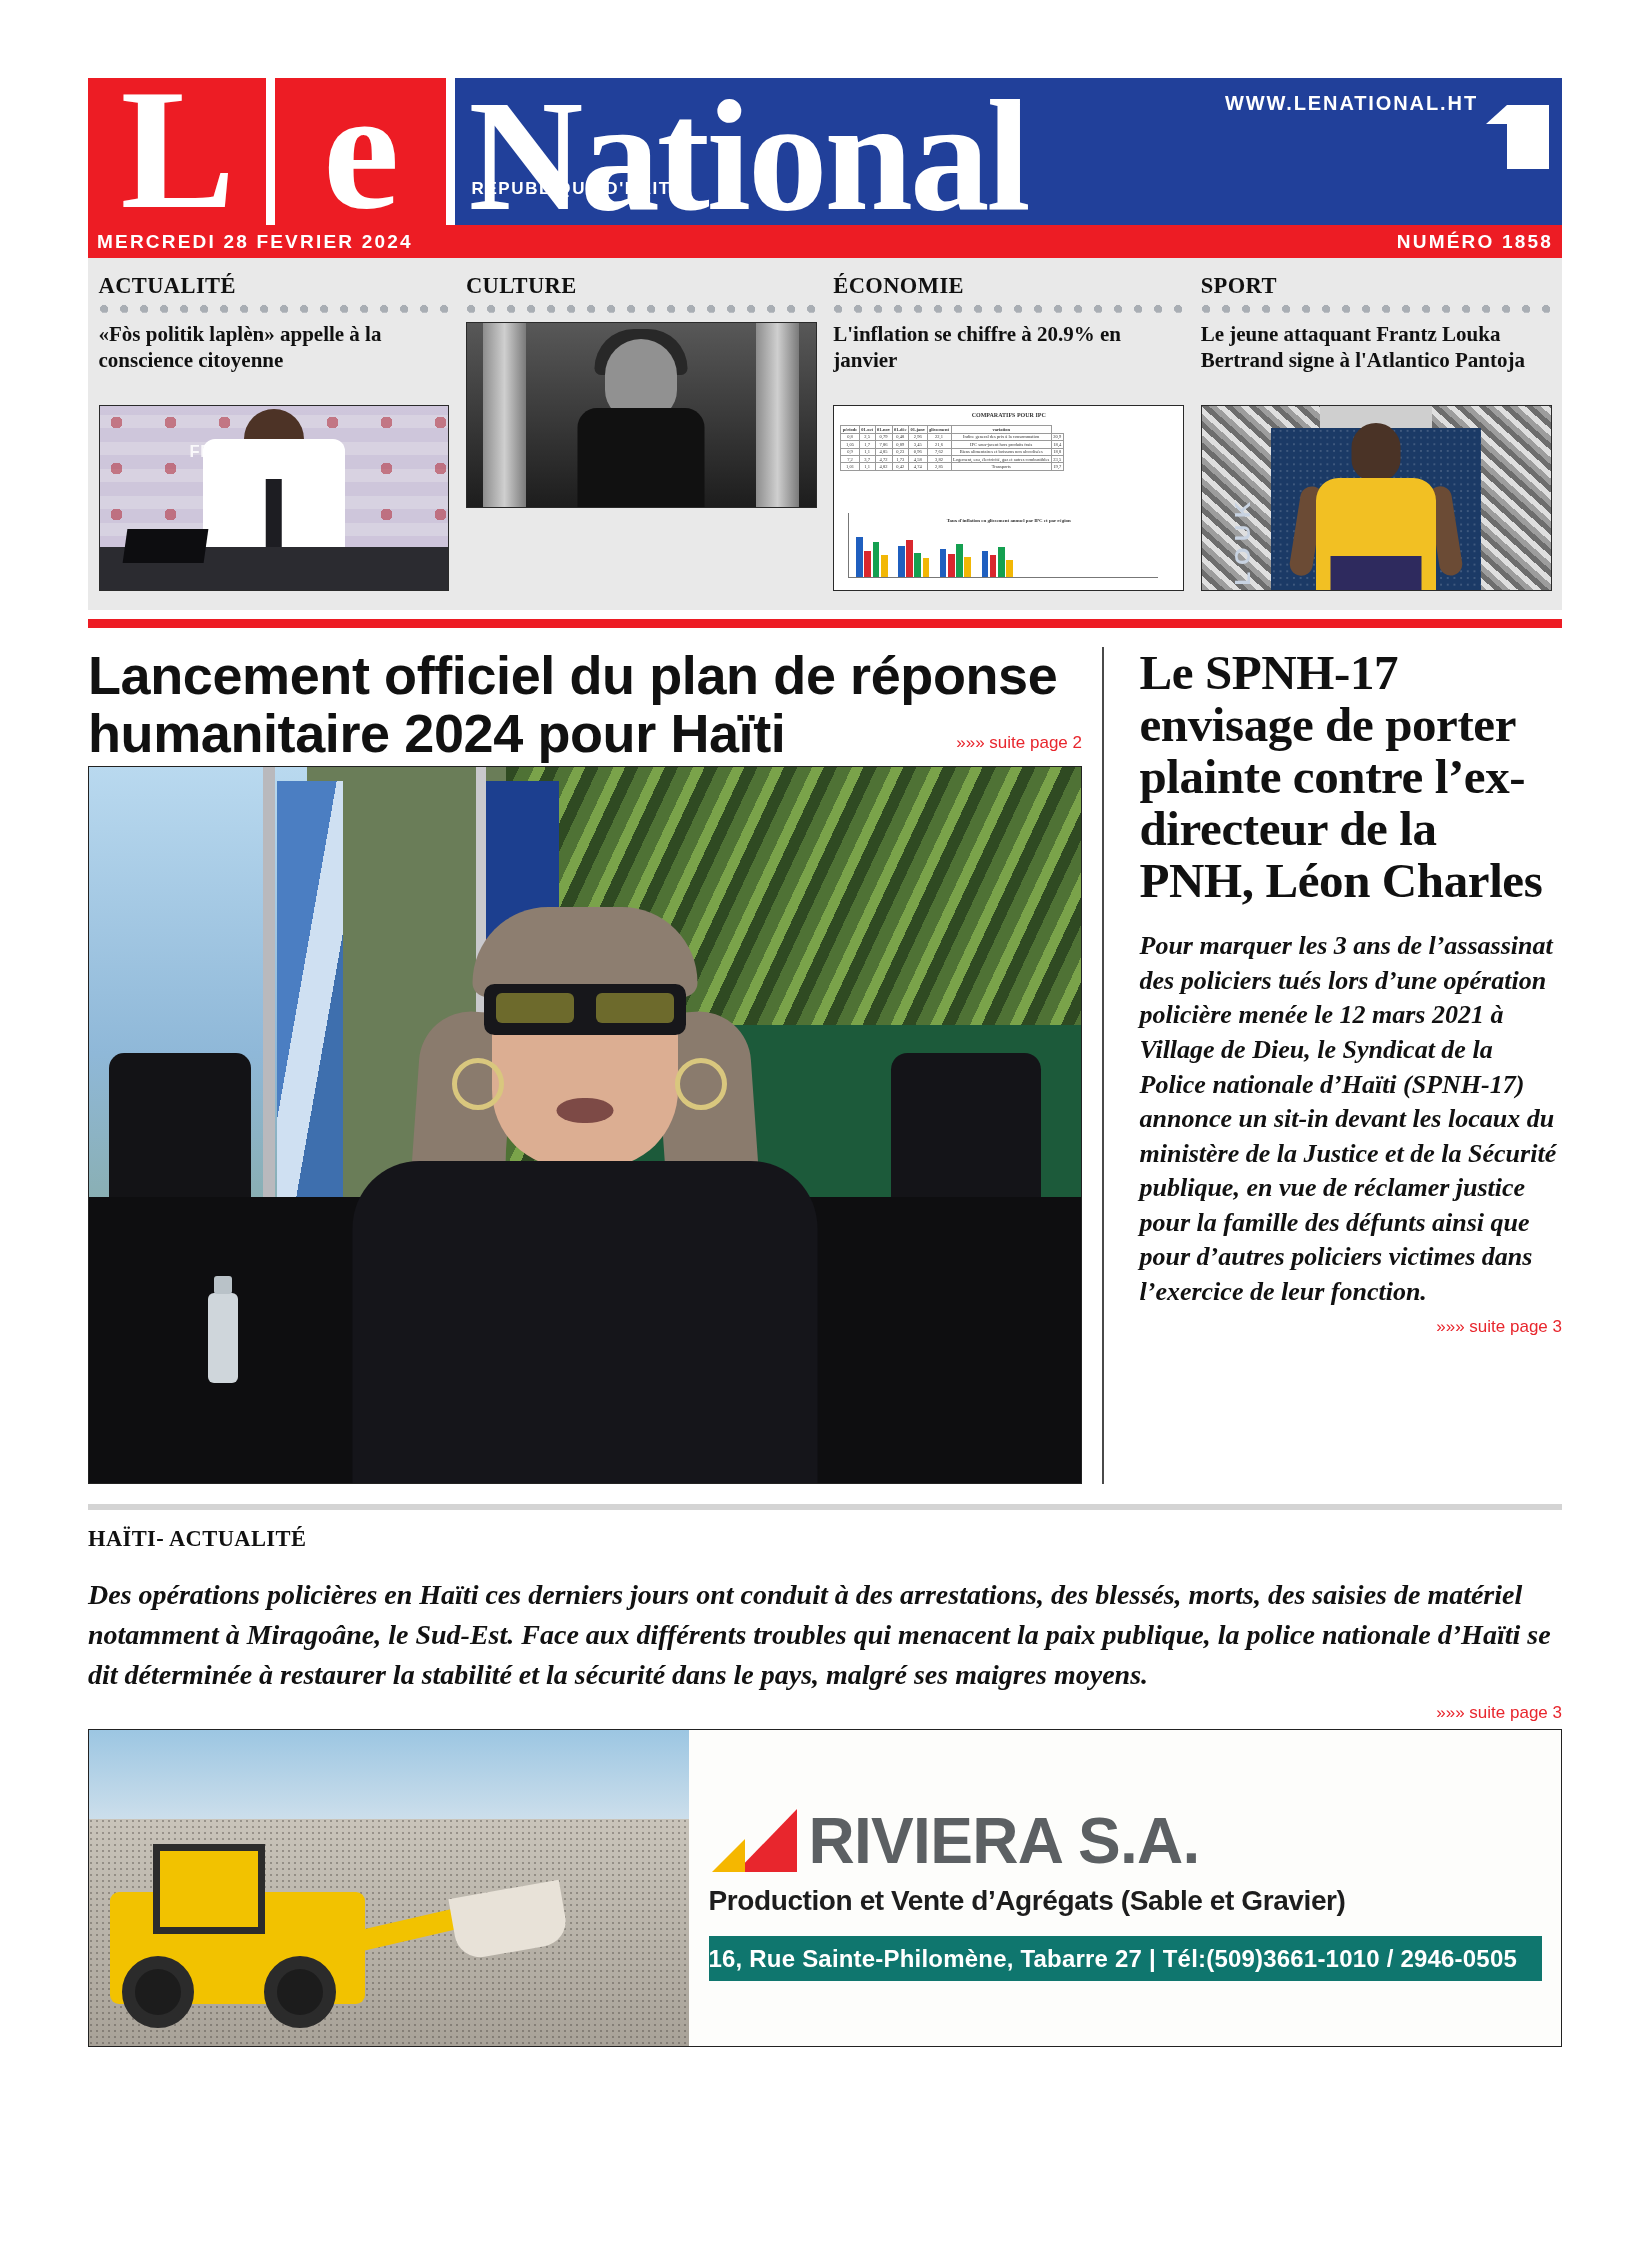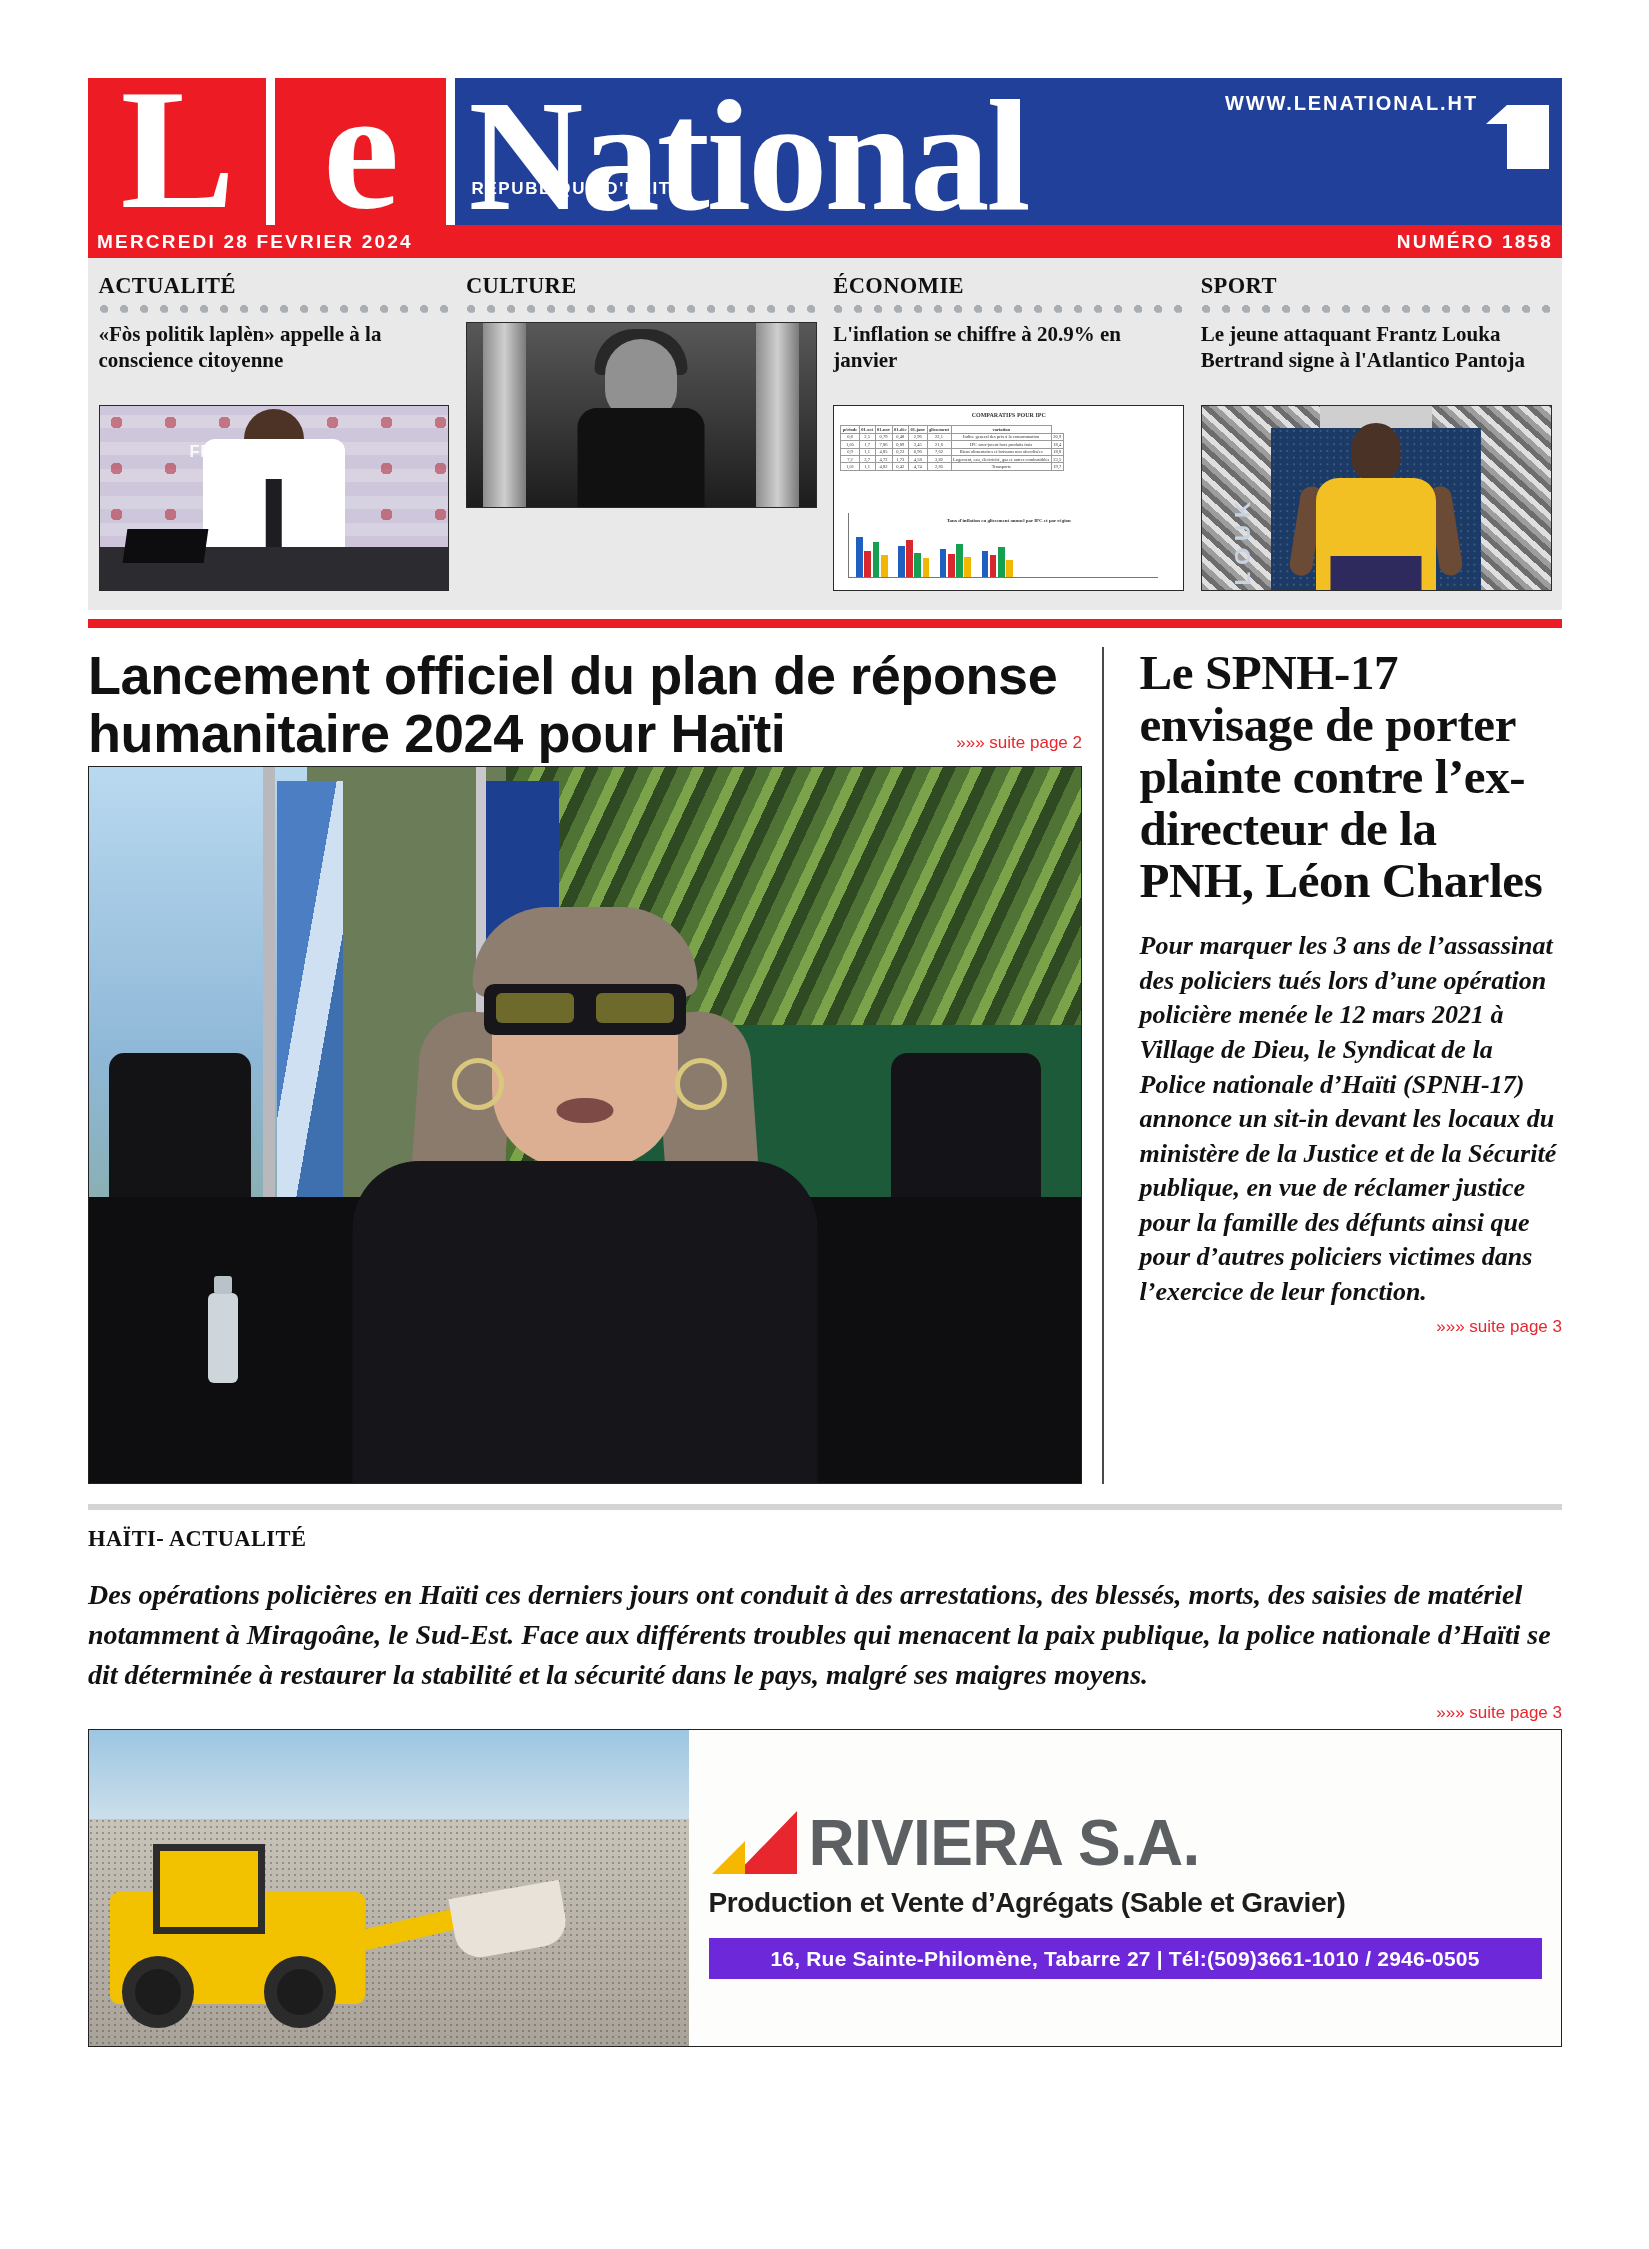--- a/index.html
+++ b/index.html
@@ -213,22 +213,22 @@
   .ad-top{display:flex;align-items:center;gap:12px;}
   .ad-mark{width:88px;height:63px;position:relative;}
   .ad-mark .red{position:absolute;right:0;top:0;width:0;height:0;
     border-left:61px solid transparent;border-bottom:63px solid #E8262D;}
   .ad-mark .yel{position:absolute;left:3px;bottom:0;width:0;height:0;
     border-left:33px solid transparent;border-bottom:33px solid #F5B700;}
   .ad-name{font-family:"Liberation Sans",sans-serif;font-weight:bold;font-size:64px;
     letter-spacing:-0.7px;color:#5c6063;line-height:1;}
   .ad-sub{font-family:"Liberation Sans",sans-serif;font-weight:bold;font-size:28px;
     color:#1d1d1d;margin-top:12px;letter-spacing:-0.4px;}
-  .ad-strip{background:#6d28d9;color:#fff;text-align:center;
-    font-family:"Liberation Sans",sans-serif;font-weight:bold;font-size:21px;
+  .ad-strip{background:#0f766e;color:#fff;text-align:left;
+    font-family:"Liberation Sans",sans-serif;font-weight:bold;font-size:24px;
     padding:8.2px 0;margin-top:19.5px;letter-spacing:0.2px;}
 </style>
 </head>
 <body>
 
 <div class="page">
 
   <div class="masthead">
     <div class="logo-l">
       <span>L</span>

